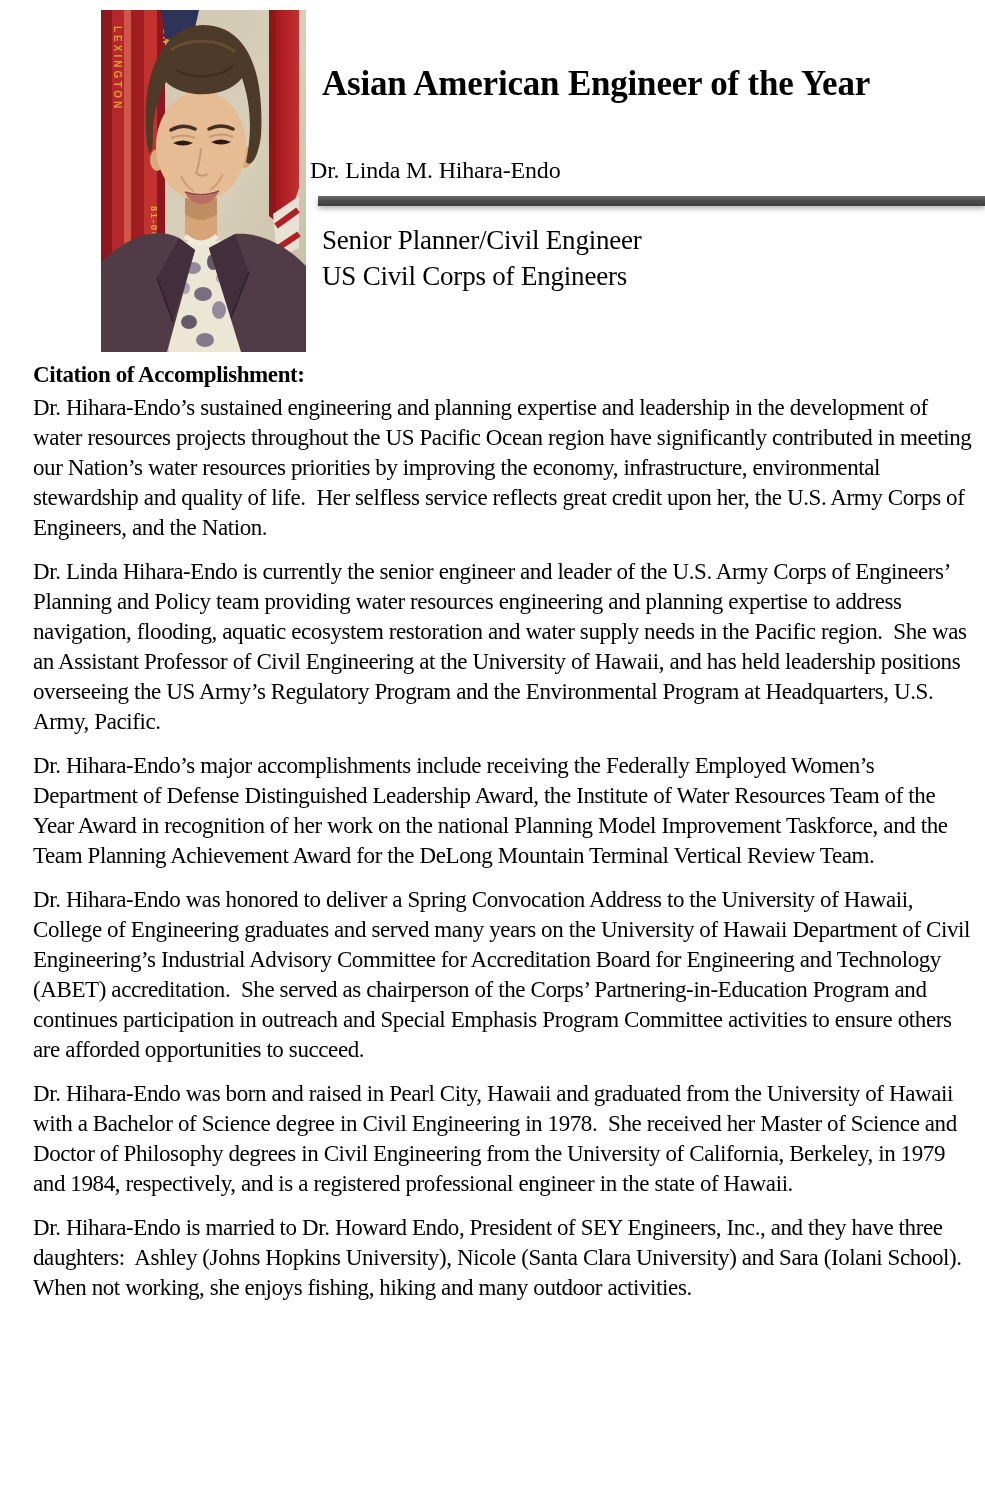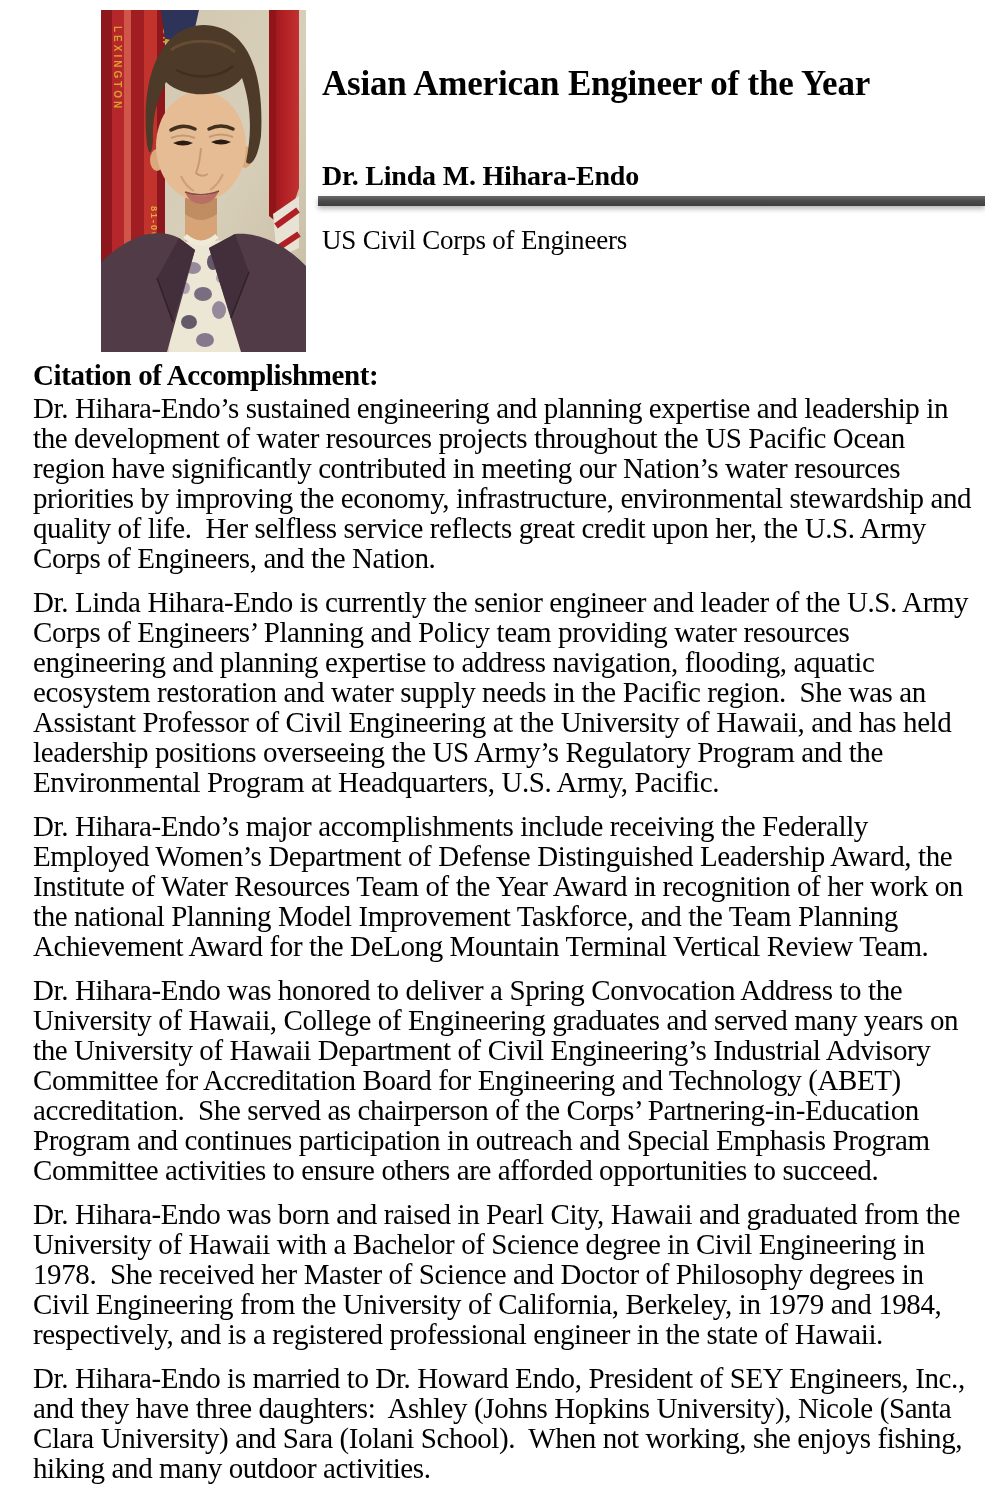--- a/index.html
+++ b/index.html
@@ -23,22 +23,22 @@
 
   .page-title {
     position: absolute;
     left: 322px; top: 41px;
     font-size: 35px; font-weight: bold;
     letter-spacing: -0.2px;
     white-space: nowrap;
   }
   .person-name {
     position: absolute;
-    left: 322px; top: 137px;
-    font-size: 28px; font-weight: bold;
+    left: 310px; top: 137px;
+    font-size: 24px; font-weight: normal;
     letter-spacing: -0.2px;
     white-space: nowrap;
   }
   .divider-bar {
     position: absolute;
     left: 318px; right: 0; top: 196px;
     height: 10px;
     background: linear-gradient(180deg, #6b6b6b 0%, #4d4d4d 45%, #3e3e3e 100%);
     box-shadow: 0 3px 5px rgba(130,130,130,0.55);
   }
@@ -52,21 +52,21 @@
   }
 
   
   main {
     position: absolute;
     left: 33px; top: 360px;
     width: 940px;
   }
   main p {
     margin: 0 0 14px 0;
-    font-size: 29px;
+    font-size: 23px;
     line-height: 30px;
     letter-spacing: -0.4px;
     white-space: pre-wrap;
   }
   .citation-heading {
     font-weight: bold;
     margin-bottom: 3px;
   }
   .citation-body {
     font-weight: normal;
@@ -174,20 +174,21 @@
         <path d="M56,268 L72,312" stroke="#2f2029" stroke-width="1.5"></path>
         <path d="M148,262 L130,308" stroke="#2f2029" stroke-width="1.5"></path>
       </g>
     </svg>
   </div>
 
   <h1 class="page-title">Asian American Engineer of the Year</h1>
   <h2 class="person-name">Dr. Linda M. Hihara-Endo</h2>
   <div class="divider-bar"></div>
   <div class="role-block">
+    <div>Senior Planner/Civil Engineer</div>
     <div>US Civil Corps of Engineers</div>
   </div>
 
   <main>
     <p class="citation-heading">Citation of Accomplishment:</p>
     <p class="citation-body">Dr. Hihara-Endo’s sustained engineering and planning expertise and leadership in the development of water resources projects throughout the US Pacific Ocean region have significantly contributed in meeting our Nation’s water resources priorities by improving the economy, infrastructure, environmental stewardship and quality of life.  Her selfless service reflects great credit upon her, the U.S. Army Corps of Engineers, and the Nation.</p>
     <p>Dr. Linda Hihara-Endo is currently the senior engineer and leader of the U.S. Army Corps of Engineers’ Planning and Policy team providing water resources engineering and planning expertise to address navigation, flooding, aquatic ecosystem restoration and water supply needs in the Pacific region.  She was an Assistant Professor of Civil Engineering at the University of Hawaii, and has held leadership positions overseeing the US Army’s Regulatory Program and the Environmental Program at Headquarters, U.S. Army, Pacific.</p>
     <p>Dr. Hihara-Endo’s major accomplishments include receiving the Federally Employed Women’s Department of Defense Distinguished Leadership Award, the Institute of Water Resources Team of the Year Award in recognition of her work on the national Planning Model Improvement Taskforce, and the Team Planning Achievement Award for the DeLong Mountain Terminal Vertical Review Team.</p>
     <p>Dr. Hihara-Endo was honored to deliver a Spring Convocation Address to the University of Hawaii, College of Engineering graduates and served many years on the University of Hawaii Department of Civil Engineering’s Industrial Advisory Committee for Accreditation Board for Engineering and Technology (ABET) accreditation.  She served as chairperson of the Corps’ Partnering-in-Education Program and continues participation in outreach and Special Emphasis Program Committee activities to ensure others are afforded opportunities to succeed.</p>
     <p>Dr. Hihara-Endo was born and raised in Pearl City, Hawaii and graduated from the University of Hawaii with a Bachelor of Science degree in Civil Engineering in 1978.  She received her Master of Science and Doctor of Philosophy degrees in Civil Engineering from the University of California, Berkeley, in 1979 and 1984, respectively, and is a registered professional engineer in the state of Hawaii.</p>

